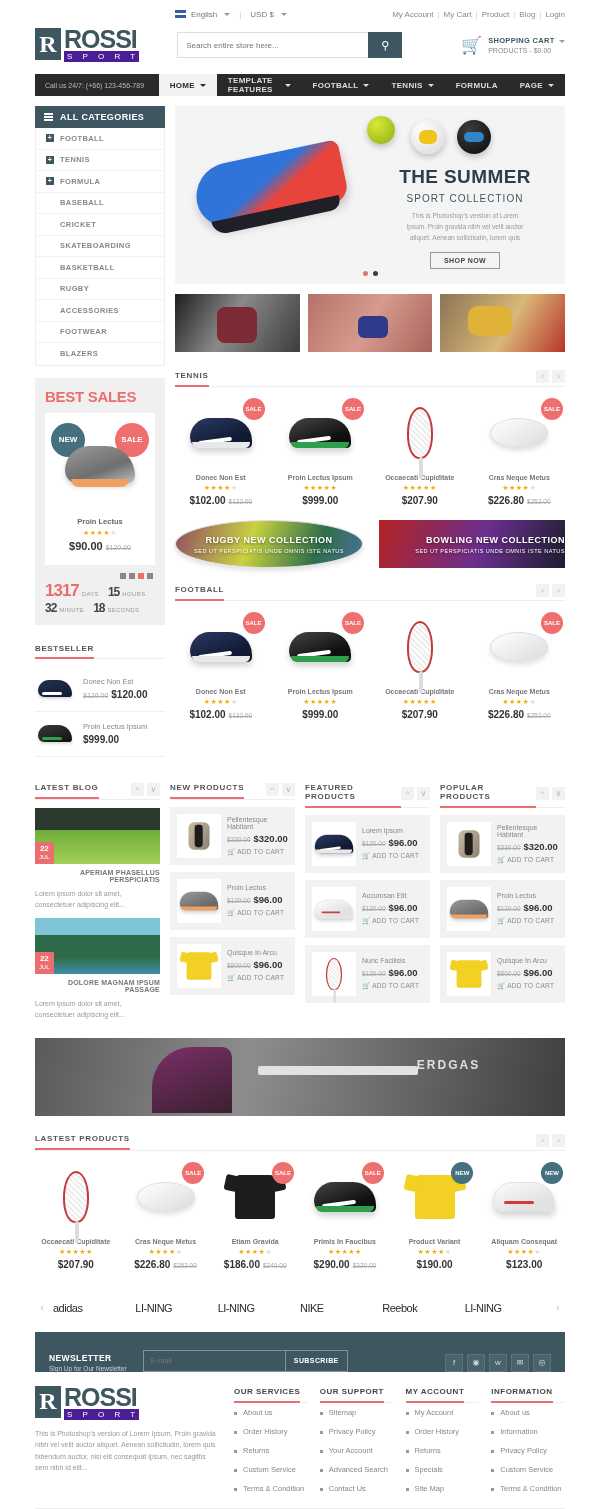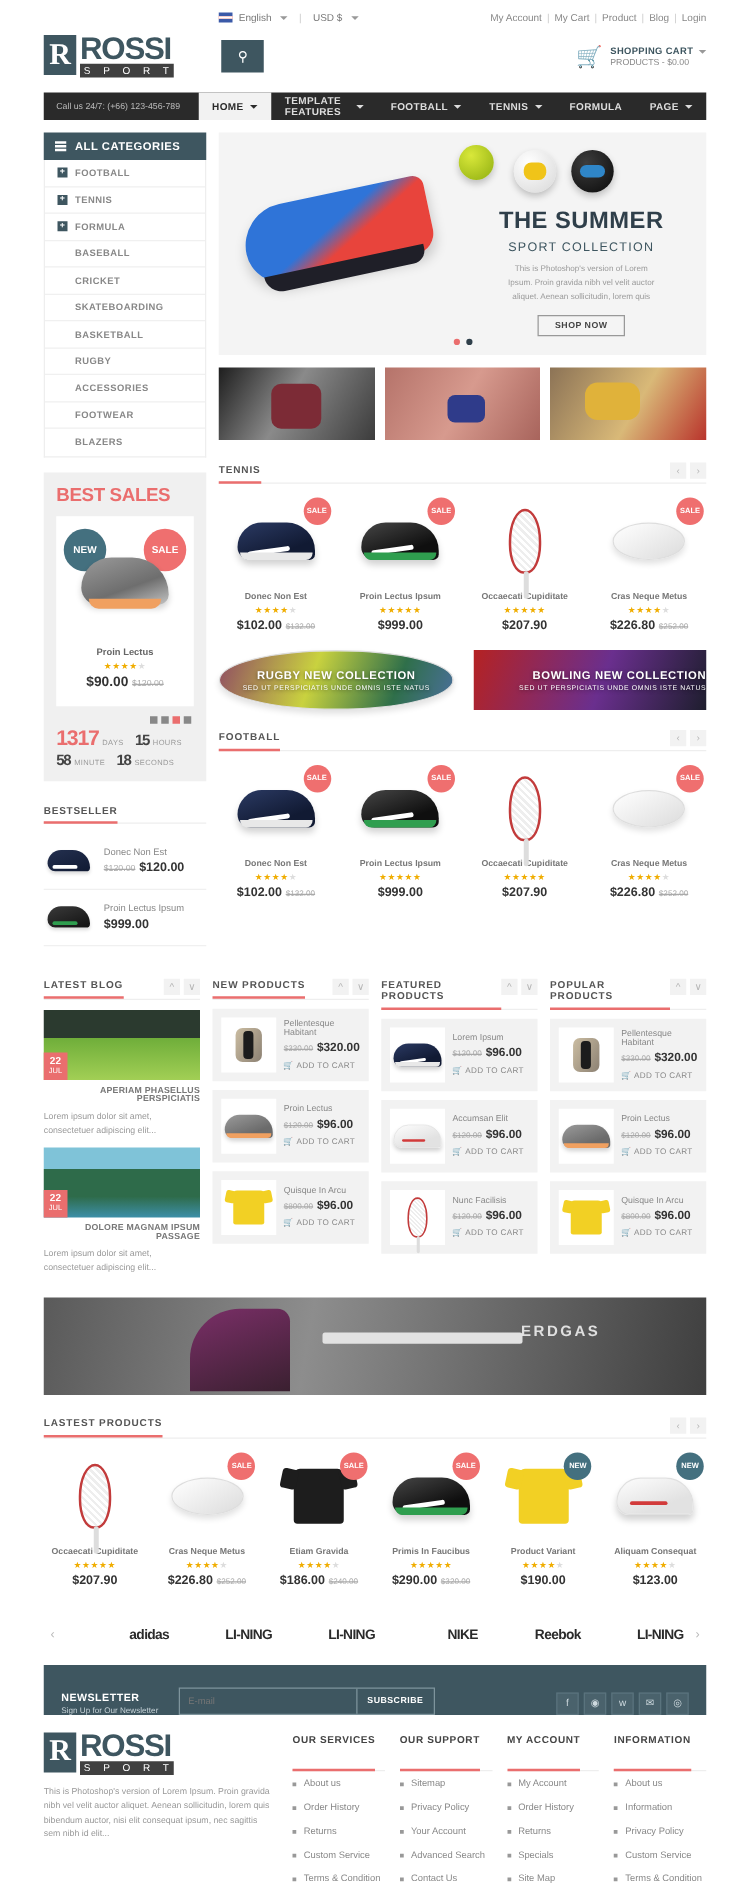--- a/index.html
+++ b/index.html
@@ -22,21 +22,21 @@
   .divider-pipe { color: #ccc; margin: 0 4px; }
   .top-links { margin-left: auto; font-size: 8px; color: #888; display: flex; align-items: center; }
   .top-links a { color: #888; text-decoration: none; }
 
   
   .header { display: flex; align-items: center; padding: 6px 0 12px; }
   .logo { display: flex; align-items: stretch; }
   .logo-r { width: 26px; height: 32px; background: #3e5660; color: #fff; font-size: 24px; font-weight: bold; display: flex; align-items: center; justify-content: center; font-family: "Liberation Serif", serif; }
   .logo-txt { margin-left: 3px; }
   .logo-name { font-size: 25px; font-weight: bold; color: #3e5660; letter-spacing: -1px; line-height: 22px; font-family: "Liberation Sans", sans-serif; }
-  .logo-sub { background: #404040; color: #fff; font-size: 8px; letter-spacing: 4px; text-align: center; padding: 1px 0 1px 3px; margin-top: 1px; }
+  .logo-sub { background: #4c1d95; color: #fff; font-size: 8px; letter-spacing: 4px; text-align: center; padding: 1px 0 1px 3px; margin-top: 1px; }
   .searchbox { display: flex; margin-left: 38px; width: 225px; height: 26px; }
   .searchbox input { flex: 1; border: 1px solid #ddd; border-right: none; padding: 0 8px; font-size: 8px; color: #999; font-family: "Liberation Sans", sans-serif; outline: none; }
   .search-btn { width: 34px; background: #3e5660; border: none; color: #fff; font-size: 11px; cursor: pointer; }
   .cart { margin-left: auto; display: flex; align-items: center; gap: 6px; }
   .cart-icon { font-size: 17px; color: #3e5660; }
   .cart-t1 { font-size: 7.5px; font-weight: bold; color: #3e5660; letter-spacing: .3px; }
   .cart-t2 { font-size: 7px; color: #888; margin-top: 2px; }
 
   
   .navbar { background: #2a2a2a; height: 22px; display: flex; align-items: stretch; }
@@ -169,21 +169,21 @@
   .coll-row { display: flex; gap: 16px; margin-top: 14px; }
   .coll { flex: 1; height: 48px; position: relative; display: flex; flex-direction: column; align-items: center; justify-content: center; overflow: hidden; }
   .coll.rugby { background: linear-gradient(110deg, #8f4b63, #c9d23f 40%, #2f6f4a 75%, #4b6f9c); }
   .coll.bowling { background: linear-gradient(110deg, #b52222, #6a2f8e 55%, #1e1e2e); align-items: flex-end; }
   .coll-t1 { color: #fff; font-size: 9px; font-weight: bold; letter-spacing: .5px; text-shadow: 0 1px 3px rgba(0,0,0,.5); }
   .coll-t2 { color: #fff; font-size: 5.5px; letter-spacing: .5px; margin-top: 3px; text-shadow: 0 1px 3px rgba(0,0,0,.5); }
 
   
   .cols { display: flex; gap: 10px; margin-top: 26px; }
   .col { flex: 1; }
-  .col-head { display: flex; align-items: flex-start; border-bottom: 1px solid #eee; }
+  .col-head { display: flex; align-items: center; border-bottom: 1px solid #eee; }
   .updown { margin-left: auto; display: flex; gap: 3px; padding-bottom: 3px; }
   .blog-card { margin-top: 8px; }
   .blog-img { height: 56px; position: relative; }
   .blog-img.i1 { background: linear-gradient(180deg, #2b3a2f 0 40%, #6fae3a 40%, #a2cf55); }
   .blog-img.i2 { background: linear-gradient(180deg, #7fc3d8 0 30%, #2e6b4a 30% 70%, #3d8fa8); }
   .date-badge { position: absolute; left: 0; bottom: 0; background: #ea6e6e; color: #fff; text-align: center; padding: 2px 4px; line-height: 9px; }
   .date-badge .d { font-size: 8px; font-weight: bold; }
   .date-badge .m { font-size: 6px; }
   .blog-title { font-size: 7px; font-weight: bold; color: #777; letter-spacing: .2px; margin-top: 5px; text-align: right; }
   .blog-exc { font-size: 7px; color: #999; line-height: 11px; margin-top: 5px; }
@@ -196,38 +196,38 @@
 
   
   .wide-banner { height: 78px; margin-top: 18px; background: linear-gradient(100deg, #5a5a5a, #8d8d8d 40%, #3f3f3f); position: relative; overflow: hidden; }
   .wb-person { position: absolute; left: 22%; top: 12%; width: 80px; height: 66px; background: linear-gradient(160deg, #7b2f68, #3a2030); border-radius: 40px 10px 0 0; }
   .wb-rifle { position: absolute; left: 42%; top: 36%; width: 160px; height: 9px; background: #e2e2e2; border-radius: 2px; }
   .wb-text { position: absolute; right: 16%; top: 26%; color: #eee; font-size: 12px; font-weight: bold; letter-spacing: 2px; opacity: .9; }
 
   
   .brands { display: flex; align-items: center; gap: 4px; margin-top: 22px; padding: 10px 0; }
   .brand-arrow { width: 14px; color: #bbb; font-size: 10px; text-align: center; cursor: pointer; }
-  .brand { flex: 1; text-align: right; font-size: 11px; font-weight: bold; color: #2b2b2b; letter-spacing: -.5px; font-family: "Liberation Sans", sans-serif; }
+  .brand { flex: 1; text-align: left; font-size: 11px; font-weight: normal; color: #2b2b2b; letter-spacing: -.5px; font-family: "Liberation Sans", sans-serif; }
 
   
   .newsletter { background: #3e5660; margin-top: 8px; height: 40px; display: flex; align-items: flex-end; padding: 0 14px; }
   .nl-t1 { font-size: 8.5px; font-weight: bold; color: #fff; letter-spacing: .4px; }
   .nl-t2 { font-size: 6.5px; color: #c6d2d7; margin-top: 2px; }
   .nl-form { display: flex; margin-left: 16px; width: 205px; height: 22px; border: 1px solid #7e949c; }
   .nl-form input { flex: 1; background: transparent; border: none; outline: none; color: #cfdadf; font-size: 7.5px; padding: 0 7px; font-family: "Liberation Sans", sans-serif; }
   .nl-sub { background: transparent; border: none; border-left: 1px solid #7e949c; color: #fff; font-size: 7px; font-weight: bold; letter-spacing: .4px; padding: 0 8px; cursor: pointer; font-family: "Liberation Sans", sans-serif; }
   .socials { margin-left: auto; display: flex; gap: 4px; }
   .soc { width: 18px; height: 18px; background: #51697310; border: 1px solid #5a737d; background: #4a626c; color: #cfdadf; font-size: 8px; display: flex; align-items: center; justify-content: center; cursor: pointer; }
 
   
   .footer { background: #fff; padding: 14px 0 0; display: flex; gap: 14px; }
   .f-about { width: 185px; flex: none; }
   .f-about p { font-size: 7px; color: #999; line-height: 11.5px; margin-top: 8px; }
   .f-col { flex: 1; }
-  .f-title { font-size: 8px; font-weight: bold; color: #444; letter-spacing: .5px; padding-bottom: 19px; border-bottom: 2px solid #ea6e6e; display: inline-block; }
+  .f-title { font-size: 8px; font-weight: bold; color: #444; letter-spacing: .5px; padding-bottom: 5px; border-bottom: 2px solid #ea6e6e; display: inline-block; }
   .f-rule { border-bottom: 1px solid #eee; margin-top: -1px; }
   .f-link { font-size: 7.5px; color: #888; padding: 5px 0 5px 9px; position: relative; cursor: pointer; }
   .f-link:before { content: ""; position: absolute; left: 0; top: 9px; width: 3px; height: 3px; background: #999; }
   .copyright { border-top: 1px solid #eee; margin-top: 10px; display: flex; align-items: center; padding: 9px 0 10px; }
 </style>
 </head>
 <body>
 
 <div class="page">
   <div class="wrap">
@@ -256,20 +256,21 @@
 
     <div class="header">
       <div class="logo">
         <div class="logo-r">R</div>
         <div class="logo-txt">
           <div class="logo-name">ROSSI</div>
           <div class="logo-sub">S P O R T</div>
         </div>
       </div>
       <div class="searchbox">
+        <input value="" placeholder="Search entire store here..." style="">
         <button class="search-btn">
           <span>⚲</span>
         </button>
       </div>
       <div class="cart">
         <span class="cart-icon">🛒</span>
         <div>
           <div class="cart-t1">
             <span>SHOPPING CART</span>
             <span class="caret"></span>
@@ -389,21 +390,21 @@
             <span></span>
             <span></span>
             <span class="on"></span>
             <span></span>
           </div>
           <div class="countdown">
             <span class="cd-num">1317</span>
             <span class="cd-lbl">DAYS</span>
             <span class="cd-num sm">15</span>
             <span class="cd-lbl">HOURS</span>
-            <span class="cd-num sm">58</span>
+            <span class="cd-num sm">32</span>
             <span class="cd-lbl">MINUTE</span>
             <span class="cd-num sm">18</span>
             <span class="cd-lbl">SECONDS</span>
           </div>
         </div>
 
         <div style="margin-top:18px">
           <div class="side-sec-title">BESTSELLER</div>
           <div class="side-sec-rule"></div>
           <div id="bsell-list">

